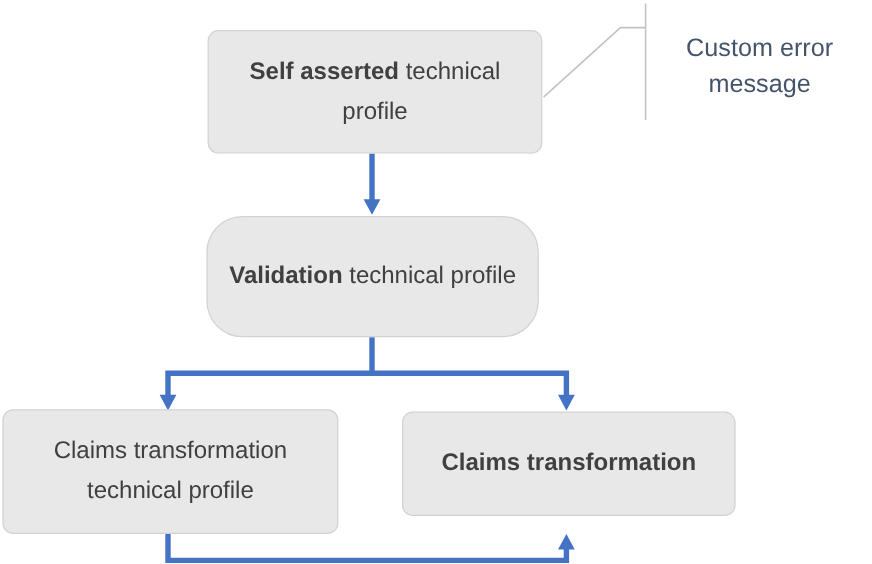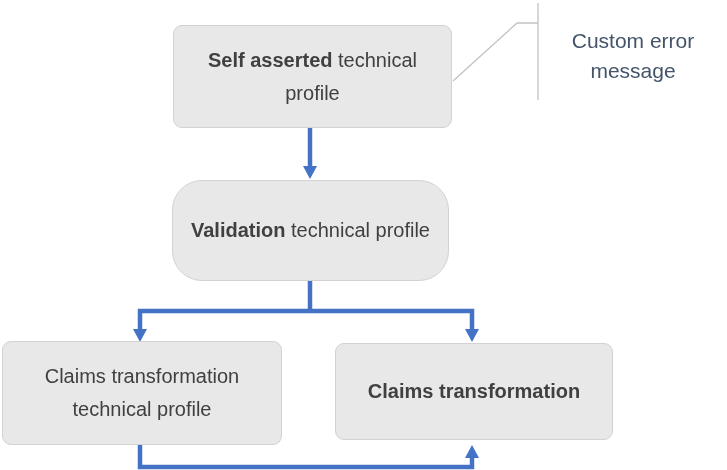--- a/index.html
+++ b/index.html
@@ -48,21 +48,21 @@
     text-align: center;
     color: var(--box-text);
     font-size: 20px;
     line-height: 33px;
     padding: 0 13px;
   }
   .node b { font-weight: bold; }
   .node-self        { left: 173px; top: 25px;  width: 279px; height: 103px; }
   .node-validation  { left: 172px; top: 180px; width: 277px; height: 101px; border-radius: 30px; }
   .node-claims-tp   { left: 2px;   top: 341px; width: 280px; height: 104px; }
-  .node-claims-x    { left: 335px; top: 343px; width: 278px; height: 97px; }
+  .node-claims-x    { left: 335px; top: 343px; width: 278px; height: 87px; }
   .node-claims-x .node-label { white-space: nowrap; }
   .callout-text {
     position: absolute;
     left: 548px;
     top: 26px;
     width: 170px;
     text-align: center;
     font-size: 21px;
     line-height: 30px;
     color: var(--callout-text);

